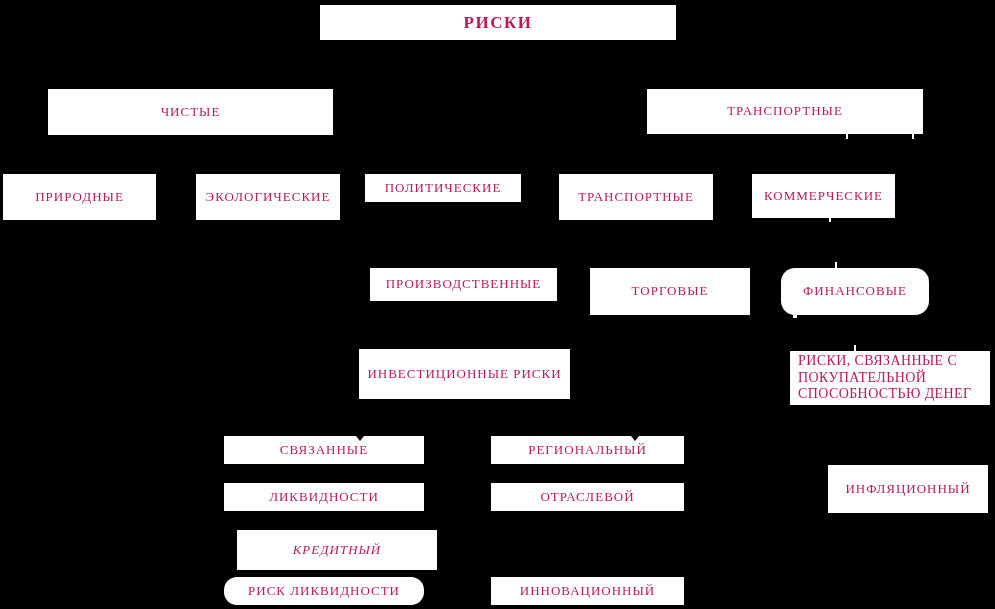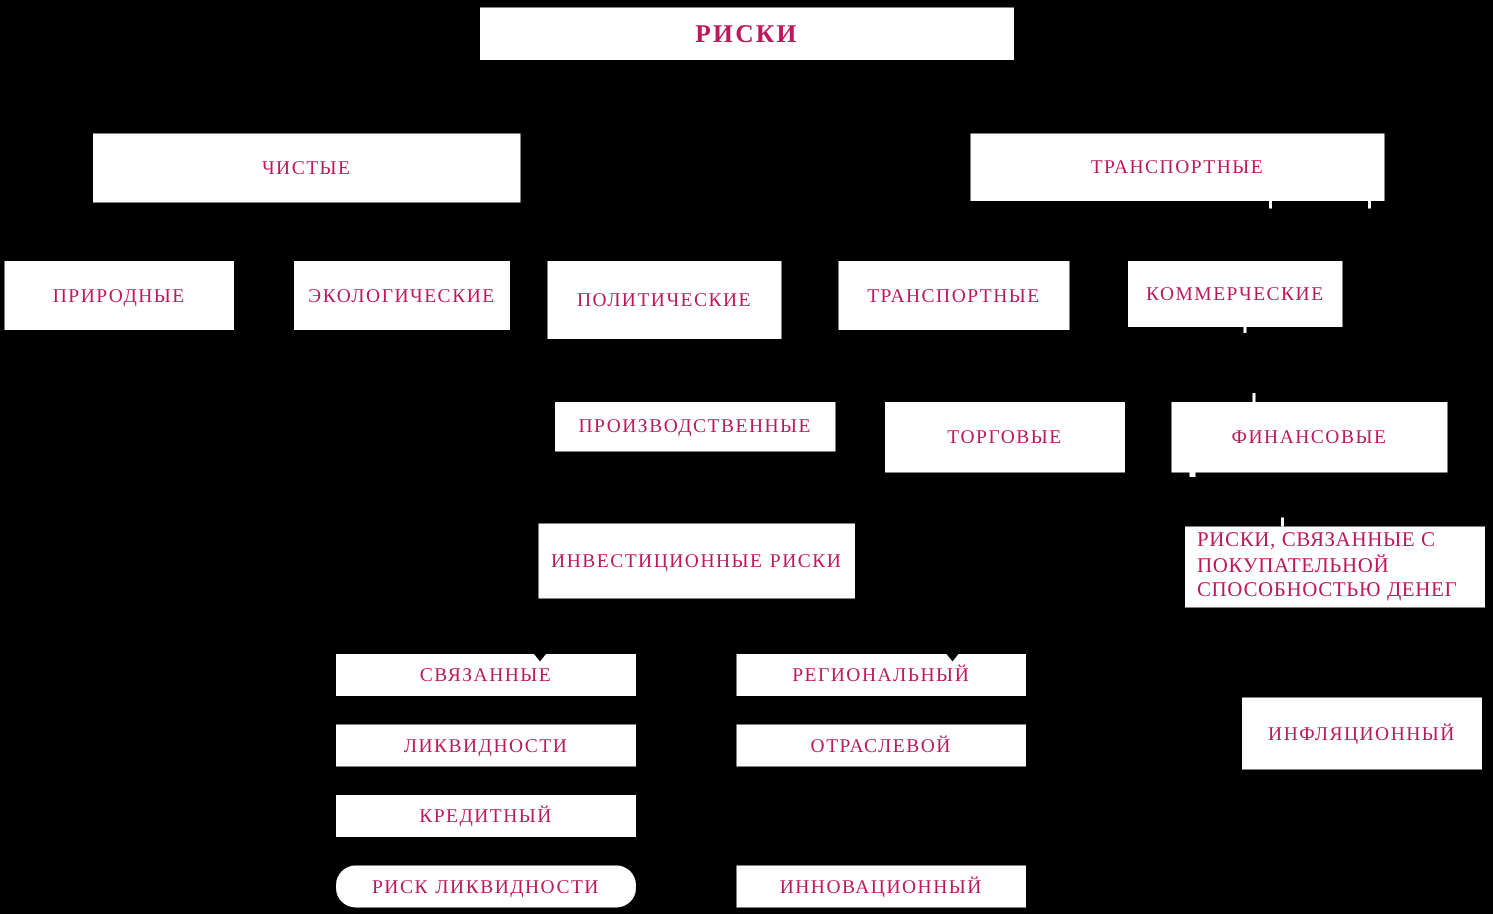--- a/index.html
+++ b/index.html
@@ -50,39 +50,39 @@
     border-top: 5px solid #000000;
   }
 </style>
 </head>
 <body>
 
 <div class="canvas">
 
   <div class="node title" style="left:320px; top:5px; width:356px; height:35px;">РИСКИ</div>
 
-  <div class="node" style="left:62px; top:89px; width:285px; height:46px;">ЧИСТЫЕ</div>
+  <div class="node" style="left:48px; top:89px; width:285px; height:46px;">ЧИСТЫЕ</div>
   <div class="node" style="left:647px; top:89px; width:276px; height:45px;">ТРАНСПОРТНЫЕ</div>
 
   <div class="node" style="left:3px; top:174px; width:153px; height:46px;">ПРИРОДНЫЕ</div>
   <div class="node" style="left:196px; top:174px; width:144px; height:46px;">ЭКОЛОГИЧЕСКИЕ</div>
-  <div class="node" style="left:365px; top:174px; width:156px; height:52px;">ПОЛИТИЧЕСКИЕ</div>
+  <div class="node" style="left:365px; top:174px; width:156px; height:28px;">ПОЛИТИЧЕСКИЕ</div>
   <div class="node" style="left:559px; top:174px; width:154px; height:46px;">ТРАНСПОРТНЫЕ</div>
   <div class="node" style="left:752px; top:174px; width:143px; height:44px;">КОММЕРЧЕСКИЕ</div>
 
   <div class="node" style="left:370px; top:268px; width:187px; height:33px;">ПРОИЗВОДСТВЕННЫЕ</div>
   <div class="node" style="left:590px; top:268px; width:160px; height:47px;">ТОРГОВЫЕ</div>
-  <div class="node" style="left:781px; top:268px; width:184px; height:47px;">ФИНАНСОВЫЕ</div>
+  <div class="node" style="left:781px; top:268px; width:148px; height:47px;border-radius:14px;">ФИНАНСОВЫЕ</div>
 
   <div class="node" style="left:359px; top:349px; width:211px; height:50px;">ИНВЕСТИЦИОННЫЕ РИСКИ</div>
   <div class="node multiline" style="left:790px; top:351px; width:200px; height:54px;">РИСКИ, СВЯЗАННЫЕ С ПОКУПАТЕЛЬНОЙ СПОСОБНОСТЬЮ ДЕНЕГ</div>
 
   <div class="node" style="left:224px; top:436px; width:200px; height:28px;">СВЯЗАННЫЕ</div>
   <div class="node" style="left:224px; top:483px; width:200px; height:28px;">ЛИКВИДНОСТИ</div>
-  <div class="node" style="left:224px; top:530px; width:200px; height:28px;">КРЕДИТНЫЙ</div>
+  <div class="node" style="left:237px; top:530px; width:200px; height:40px;font-style:italic;">КРЕДИТНЫЙ</div>
   <div class="node" style="left:224px; top:577px; width:200px; height:28px;border-radius:13px;">РИСК ЛИКВИДНОСТИ</div>
 
   <div class="node" style="left:491px; top:436px; width:193px; height:28px;">РЕГИОНАЛЬНЫЙ</div>
   <div class="node" style="left:491px; top:483px; width:193px; height:28px;">ОТРАСЛЕВОЙ</div>
   <div class="node" style="left:491px; top:577px; width:193px; height:28px;">ИННОВАЦИОННЫЙ</div>
 
   <div class="node" style="left:828px; top:465px; width:160px; height:48px;">ИНФЛЯЦИОННЫЙ</div>
 
   <div class="tick" style="left:846px; top:133px; width:2px; height:6px;"></div>
   <div class="tick" style="left:912px; top:133px; width:2px; height:6px;"></div>

